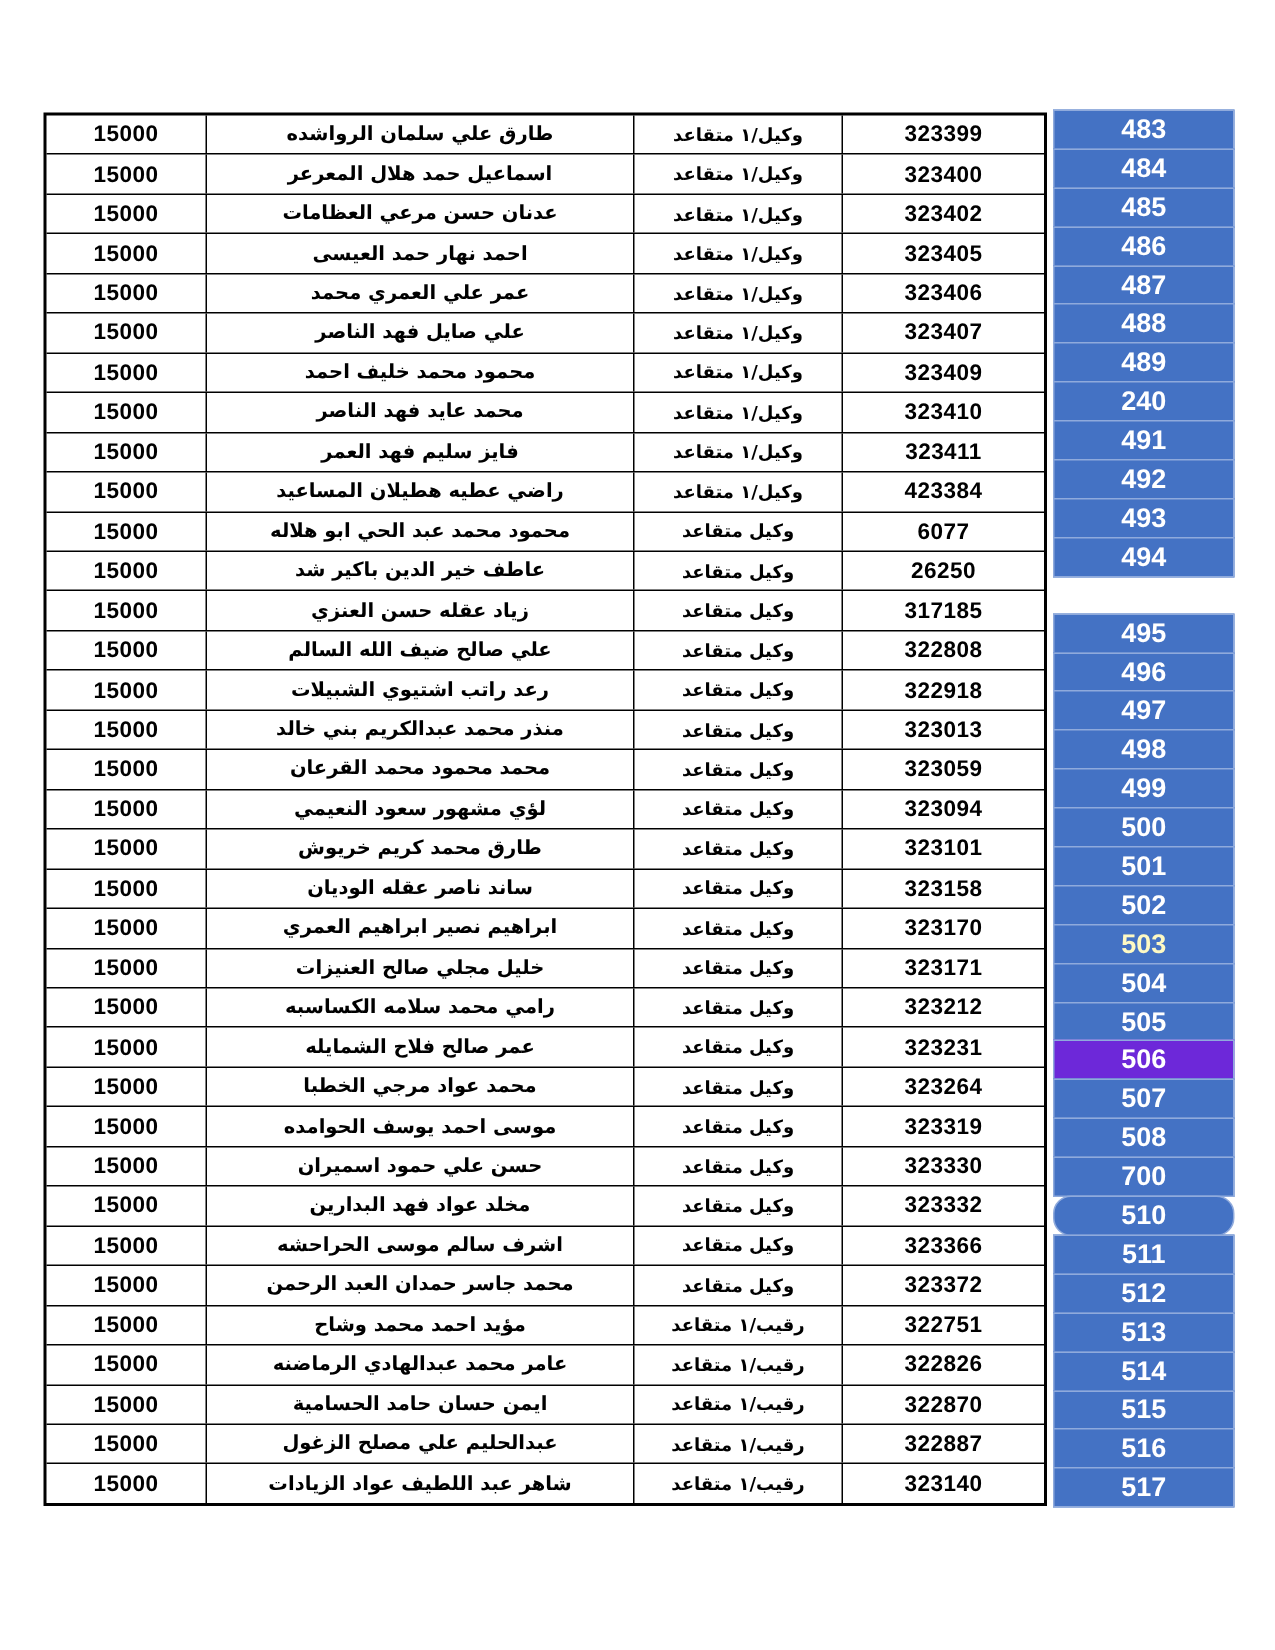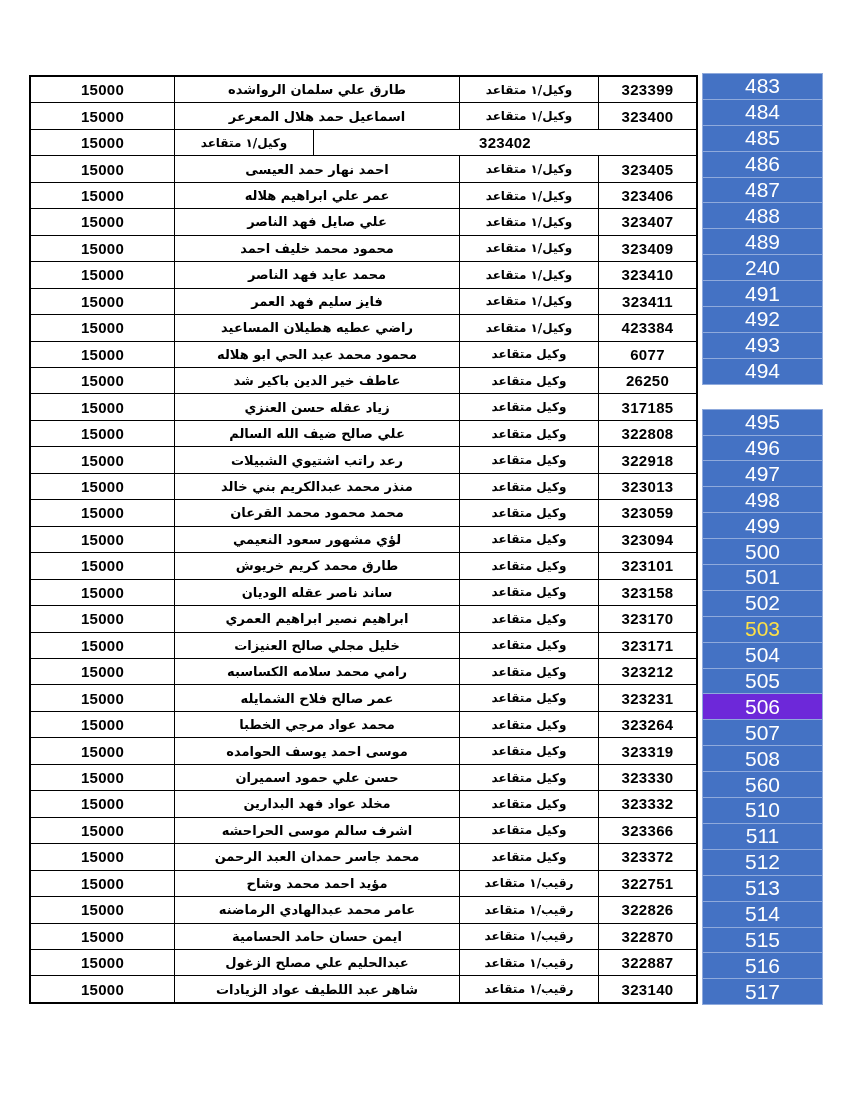--- a/index.html
+++ b/index.html
@@ -29,21 +29,21 @@
   }
   .trow:last-child{border-bottom:none;}
   .cell{
     display:flex;align-items:center;justify-content:center;
     font-weight:bold;color:#000;
     box-sizing:border-box;
     white-space:nowrap;
     overflow:hidden;
   }
   .cell-amount{
-    width:144px;
+    width:107px;
     border-left:none;
     border-right:1.5px solid #000;
     font-size:15px;
     letter-spacing:.3px;
   }
   .cell-name{
     width:285px;
     border-right:1.5px solid #000;
     direction:rtl;
     font-size:13px;
@@ -66,22 +66,22 @@
     position:absolute;
     left:702px;top:73px;
     width:121px;height:932px;
     display:flex;flex-direction:column;
     box-sizing:border-box;
   }
   .num-cell{
     flex:1;
     margin-top:-1px;
     display:flex;align-items:center;justify-content:center;
-    font-weight:normal;
-    font-size:21px;
+    font-weight:bold;
+    font-size:18px;
     box-sizing:border-box;
     border:1px solid;
   }
   .num-cell:first-child{margin-top:0;}
 </style>
 </head>
 <body>
 
 <div class="page">
   <div class="main-table">
@@ -92,32 +92,33 @@
         <div class="cell cell-id">323399</div>
       </div>
       <div class="trow">
         <div class="cell cell-amount">15000</div>
         <div class="cell cell-name">اسماعيل حمد هلال المعرعر</div>
         <div class="cell cell-rank">وكيل/١ متقاعد</div>
         <div class="cell cell-id">323400</div>
       </div>
       <div class="trow">
         <div class="cell cell-amount">15000</div>
+        <div class="cell cell-name">عدنان حسن مرعي العظامات</div>
         <div class="cell cell-rank">وكيل/١ متقاعد</div>
         <div class="cell cell-id">323402</div>
       </div>
       <div class="trow">
         <div class="cell cell-amount">15000</div>
         <div class="cell cell-name">احمد نهار حمد العيسى</div>
         <div class="cell cell-rank">وكيل/١ متقاعد</div>
         <div class="cell cell-id">323405</div>
       </div>
       <div class="trow">
         <div class="cell cell-amount">15000</div>
-        <div class="cell cell-name">عمر علي ابراهيم هلاله</div>
+        <div class="cell cell-name">عمر علي العمري محمد</div>
         <div class="cell cell-rank">وكيل/١ متقاعد</div>
         <div class="cell cell-id">323406</div>
       </div>
       <div class="trow">
         <div class="cell cell-amount">15000</div>
         <div class="cell cell-name">علي صايل فهد الناصر</div>
         <div class="cell cell-rank">وكيل/١ متقاعد</div>
         <div class="cell cell-id">323407</div>
       </div>
       <div class="trow">
@@ -309,28 +310,28 @@
       <div class="num-cell" style="background: rgb(68, 114, 196); border-color: rgb(143, 170, 220); color: rgb(255, 255, 255);">493</div>
       <div class="num-cell" style="background: rgb(68, 114, 196); border-color: rgb(143, 170, 220); color: rgb(255, 255, 255);">494</div>
       <div class="num-cell" style="background: rgb(68, 114, 196); border-color: rgb(143, 170, 220); color: rgb(255, 255, 255); margin-top: 24px;">495</div>
       <div class="num-cell" style="background: rgb(68, 114, 196); border-color: rgb(143, 170, 220); color: rgb(255, 255, 255);">496</div>
       <div class="num-cell" style="background: rgb(68, 114, 196); border-color: rgb(143, 170, 220); color: rgb(255, 255, 255);">497</div>
       <div class="num-cell" style="background: rgb(68, 114, 196); border-color: rgb(143, 170, 220); color: rgb(255, 255, 255);">498</div>
       <div class="num-cell" style="background: rgb(68, 114, 196); border-color: rgb(143, 170, 220); color: rgb(255, 255, 255);">499</div>
       <div class="num-cell" style="background: rgb(68, 114, 196); border-color: rgb(143, 170, 220); color: rgb(255, 255, 255);">500</div>
       <div class="num-cell" style="background: rgb(68, 114, 196); border-color: rgb(143, 170, 220); color: rgb(255, 255, 255);">501</div>
       <div class="num-cell" style="background: rgb(68, 114, 196); border-color: rgb(143, 170, 220); color: rgb(255, 255, 255);">502</div>
-      <div class="num-cell" style="background: rgb(68, 114, 196); border-color: rgb(143, 170, 220); color: #fde047;">503</div>
+      <div class="num-cell" style="background: rgb(68, 114, 196); border-color: rgb(143, 170, 220); color: #fef9c3;">503</div>
       <div class="num-cell" style="background: rgb(68, 114, 196); border-color: rgb(143, 170, 220); color: rgb(255, 255, 255);">504</div>
       <div class="num-cell" style="background: rgb(68, 114, 196); border-color: rgb(143, 170, 220); color: rgb(255, 255, 255);">505</div>
       <div class="num-cell" style="background: #6d28d9; border-color: rgb(143, 170, 220); color: rgb(255, 255, 255);">506</div>
       <div class="num-cell" style="background: rgb(68, 114, 196); border-color: rgb(143, 170, 220); color: rgb(255, 255, 255);">507</div>
       <div class="num-cell" style="background: rgb(68, 114, 196); border-color: rgb(143, 170, 220); color: #ffffff;">508</div>
-      <div class="num-cell" style="background: rgb(68, 114, 196); border-color: rgb(143, 170, 220); color: rgb(255, 255, 255);">560</div>
-      <div class="num-cell" style="background: rgb(68, 114, 196); border-color: rgb(143, 170, 220); color: rgb(255, 255, 255);">510</div>
+      <div class="num-cell" style="background: rgb(68, 114, 196); border-color: rgb(143, 170, 220); color: rgb(255, 255, 255);">700</div>
+      <div class="num-cell" style="background: rgb(68, 114, 196); border-color: rgb(143, 170, 220); color: rgb(255, 255, 255); border-radius: 12px;">510</div>
       <div class="num-cell" style="background: rgb(68, 114, 196); border-color: rgb(143, 170, 220); color: rgb(255, 255, 255);">511</div>
       <div class="num-cell" style="background: rgb(68, 114, 196); border-color: rgb(143, 170, 220); color: rgb(255, 255, 255);">512</div>
       <div class="num-cell" style="background: rgb(68, 114, 196); border-color: rgb(143, 170, 220); color: rgb(255, 255, 255);">513</div>
       <div class="num-cell" style="background: rgb(68, 114, 196); border-color: rgb(143, 170, 220); color: rgb(255, 255, 255);">514</div>
       <div class="num-cell" style="background: rgb(68, 114, 196); border-color: rgb(143, 170, 220); color: rgb(255, 255, 255);">515</div>
       <div class="num-cell" style="background: rgb(68, 114, 196); border-color: rgb(143, 170, 220); color: rgb(255, 255, 255);">516</div>
       <div class="num-cell" style="background: rgb(68, 114, 196); border-color: rgb(143, 170, 220); color: rgb(255, 255, 255);">517</div>
     </div>
 </div>
 

